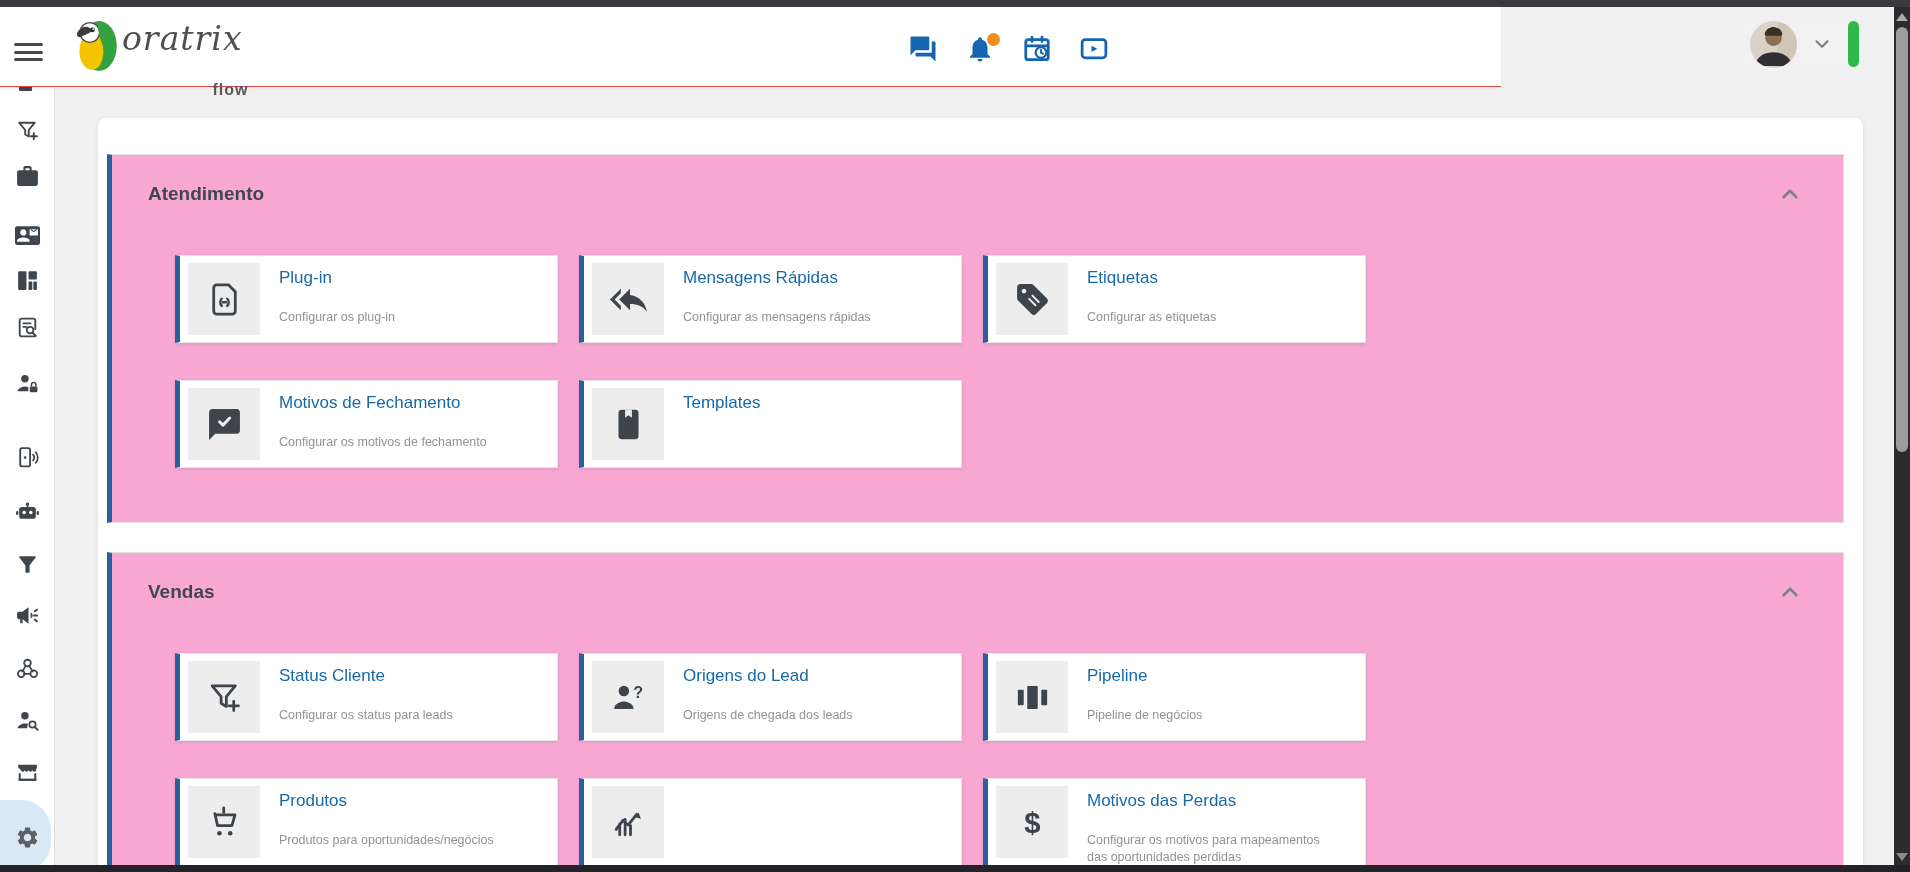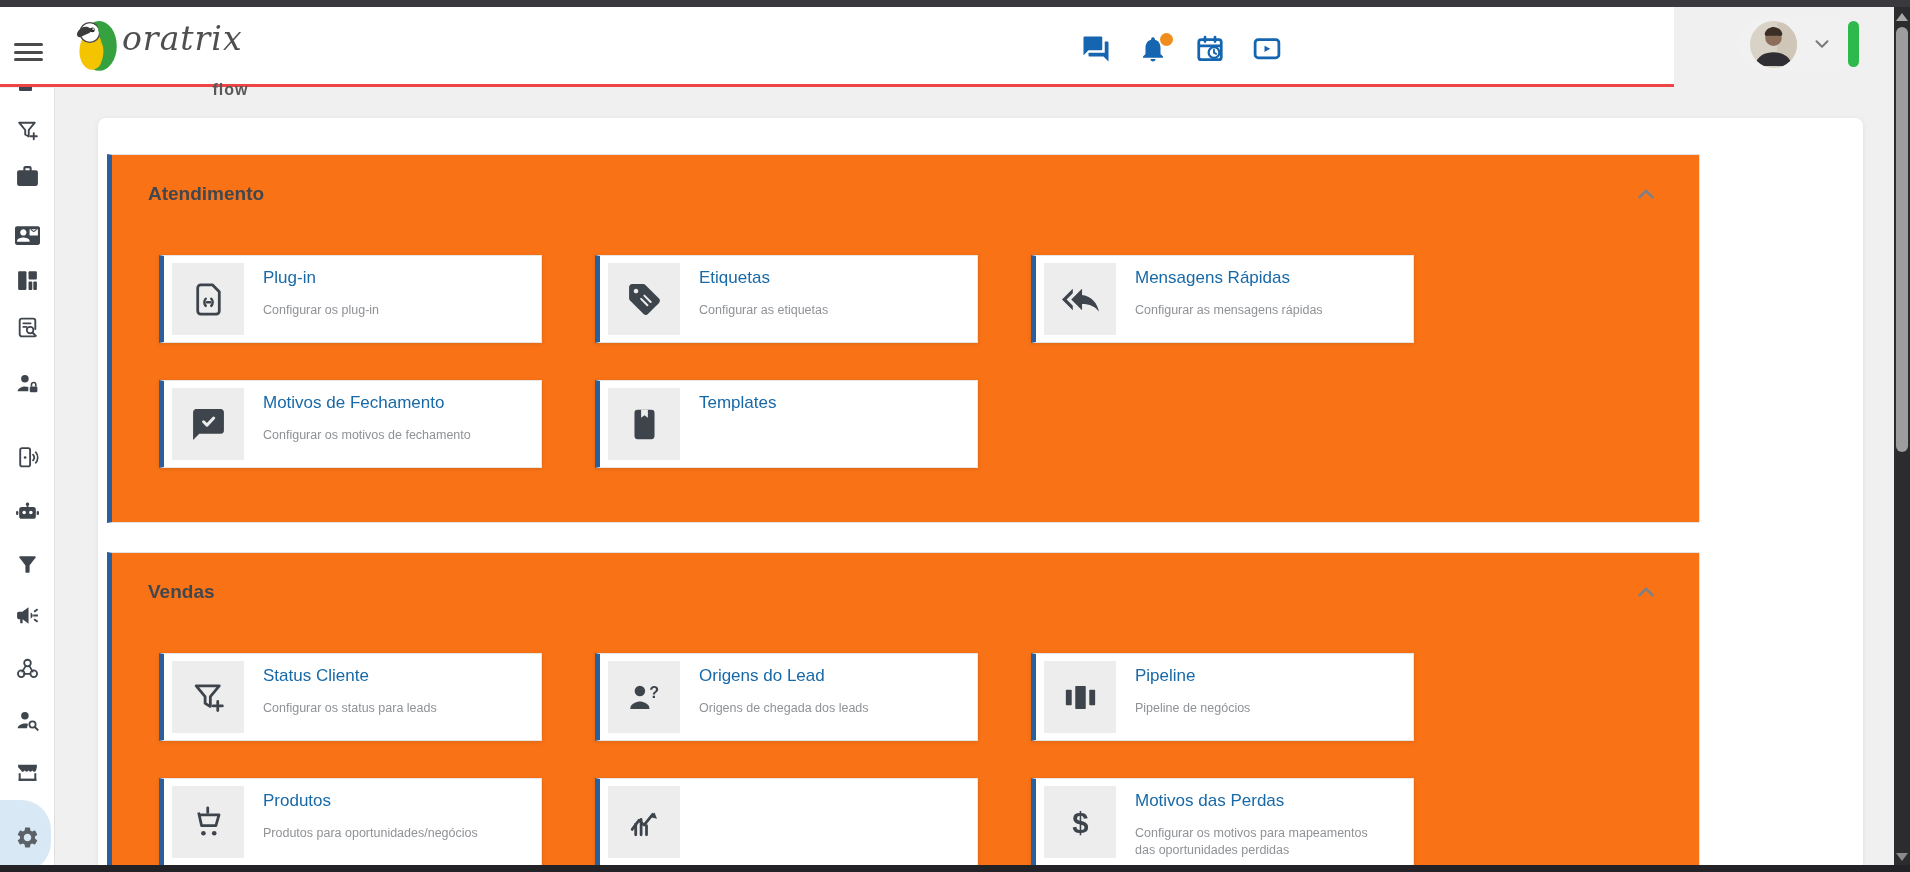--- a/index.html
+++ b/index.html
@@ -12,22 +12,22 @@
 
   
   .scrollbar { position:absolute; right:0; top:7px; width:16px; height:865px; background:#2c2c2e; z-index:65; }
   .scroll-arrow-up { position:absolute; top:6px; left:2px; width:0; height:0;
     border-left:6px solid transparent; border-right:6px solid transparent; border-bottom:8px solid #a9a9a9; }
   .scroll-arrow-down { position:absolute; top:846px; left:2px; width:0; height:0;
     border-left:6px solid transparent; border-right:6px solid transparent; border-top:8px solid #8a8a8a; }
   .scroll-thumb { position:absolute; left:2px; top:20px; width:12px; height:425px; border-radius:7px; background:#9d9d9d; }
 
   
-  .app-header { position:absolute; left:0; top:7px; width:1674px; height:80px; background:#fff;
-    border-bottom:3px solid #ef4444; z-index:40; }
+  .app-header { position:absolute; left:0; top:7px; width:1501px; height:80px; background:#fff;
+    border-bottom:1px solid #ef4444; z-index:40; }
   .hamburger { position:absolute; left:14px; top:36px; width:29px; height:18px; cursor:pointer; }
   .hamburger span { display:block; height:3px; background:#4a4a4a; border-radius:2px; margin-bottom:4.5px; }
   .logo { position:absolute; left:70px; top:12px; display:flex; align-items:flex-start; }
   .logo-text { margin-left:2px; position:relative; }
   .brand-script { font-family:"DejaVu Serif", serif; font-style:italic; font-size:33px; color:#4f4f4f; letter-spacing:1px; line-height:40px; }
   .brand-flow { position:absolute; right:-6px; top:38px; font-size:16px; font-weight:bold; color:#585858; letter-spacing:1px;margin-top:24px; }
 
   .header-icons { position:absolute; right:392px; top:27px; display:flex; gap:27px; }
   .hicon { width:30px; height:30px; color:#1565b0; position:relative; cursor:pointer; }
   .hicon svg { width:30px; height:30px; }
@@ -44,38 +44,38 @@
     border-right:1px solid #e0e0e0; z-index:30; }
   .side-item { position:absolute; left:0; width:55px; height:40px; display:flex; align-items:center; justify-content:center;
     color:#3f454d; cursor:pointer; }
   .side-item svg { width:25px; height:25px; }
   .side-partial { position:absolute; left:19px; top:-2px; width:13px; height:5px; background:#3f454d; border-radius:1px; }
   .side-active-bg { position:absolute; left:0; top:712px; width:51px; height:72px; background:#d9e8f5; border-radius:0 30px 30px 0; }
 
   
   .panel { position:absolute; left:98px; top:118px; width:1765px; height:754px; background:#fff;
     border-radius:8px 8px 0 0; box-shadow:0 1px 5px rgba(0,0,0,.08); overflow:hidden; z-index:10; }
-  .section { position:absolute; left:9px; width:1593px; background:#f97316;
+  .section { position:absolute; left:9px; width:1737px; background:#f9a8d4;
     border:1px solid #e3e3e3; border-left:5px solid #2a5f9e; }
   .section-atendimento { top:36px; height:369px; }
   .section-vendas { top:434px; height:430px; }
   .section-title { position:absolute; left:36px; top:28px; font-size:19px; font-weight:bold; color:#41474e; }
   .section-chevron { position:absolute; right:40px; top:26px; width:26px; height:26px; color:#7d8084; cursor:pointer; }
 
-  .cards-row { position:absolute; left:47px; display:flex; gap:53px;align-items:center; }
+  .cards-row { position:absolute; left:63px; display:flex; gap:21px;align-items:center; }
   .row-1 { top:100px; }
   .row-2 { top:225px; }
   .card { width:383px; height:88px; background:#fff; border:1px solid #e6e6e6; border-left:5px solid #2a5f9e;
     box-shadow:0 1px 4px rgba(0,0,0,.12); display:flex; cursor:pointer; }
   .card-tile { width:72px; height:72px; margin:7px 0 0 8px; background:#ededee; flex:none;
     display:flex; align-items:center; justify-content:center; color:#3e444c; }
   .card-tile svg { width:37px; height:37px; }
   .card-text { margin-left:19px; padding-top:11px; }
   .card-title { font-size:17px; color:#1769a8; line-height:1.25; }
-  .card-sub { font-size:12.5px; color:#8f9296; margin-top:14px; line-height:1.35; max-width:250px; }
+  .card-sub { font-size:12.5px; color:#8f9296; margin-top:21px; line-height:1.35; max-width:250px; }
 </style>
 </head>
 <body>
 
 <div class="top-strip"></div>
 
 <div class="app-header">
   <div class="hamburger">
     <span></span>
       <span></span>
@@ -265,39 +265,39 @@
         </div>
         <div class="card-text">
           <div class="card-title">Plug-in</div>
           <div class="card-sub">Configurar os plug-in</div>
         </div>
       </div>
 
       <div class="card">
         <div class="card-tile">
           <svg viewBox="0 0 24 24" fill="currentColor">
+            <path d="M7 8V5l-7 7 7 7v-3l-4-4 4-4zm6 1V5l-7 7 7 7v-4.1c5 0 8.5 1.6 11 5.1-1-5-4-10-11-11z"></path>
+          </svg>
+        </div>
+        <div class="card-text">
+          <div class="card-title">Mensagens Rápidas</div>
+          <div class="card-sub">Configurar as mensagens rápidas</div>
+        </div>
+      </div>
+
+      <div class="card">
+        <div class="card-tile">
+          <svg viewBox="0 0 24 24" fill="currentColor">
             <path d="M21.41 11.41l-8.83-8.83c-.37-.37-.88-.58-1.41-.58H4c-1.1 0-2 .9-2 2v7.17c0 .53.21 1.04.59 1.41l8.83 8.83c.78.78 2.05.78 2.83 0l7.17-7.17c.78-.78.78-2.04-.01-2.83zM6.5 8C5.67 8 5 7.33 5 6.5S5.67 5 6.5 5 8 5.67 8 6.5 7.33 8 6.5 8z"></path>
             <path d="M9.8 11.6l4.1 4.1M11.9 9.5l4.1 4.1" stroke="#ededee" stroke-width="1.3" stroke-linecap="round"></path>
           </svg>
         </div>
         <div class="card-text">
           <div class="card-title">Etiquetas</div>
           <div class="card-sub">Configurar as etiquetas</div>
-        </div>
-      </div>
-
-      <div class="card">
-        <div class="card-tile">
-          <svg viewBox="0 0 24 24" fill="currentColor">
-            <path d="M7 8V5l-7 7 7 7v-3l-4-4 4-4zm6 1V5l-7 7 7 7v-4.1c5 0 8.5 1.6 11 5.1-1-5-4-10-11-11z"></path>
-          </svg>
-        </div>
-        <div class="card-text">
-          <div class="card-title">Mensagens Rápidas</div>
-          <div class="card-sub">Configurar as mensagens rápidas</div>
         </div>
       </div>
     </div>
 
     <div class="cards-row row-2">
       <div class="card">
         <div class="card-tile">
           <svg viewBox="0 0 24 24" fill="currentColor">
             <path d="M2 4c0-1.1.9-2 2-2h16c1.1 0 2 .9 2 2v12c0 1.1-.9 2-2 2H6l-4 4V4z"></path>
             <path d="M8.8 10.2l2.2 2.2 4.4-4.6" stroke="#ededee" stroke-width="1.9" fill="none" stroke-linecap="round" stroke-linejoin="round"></path>

